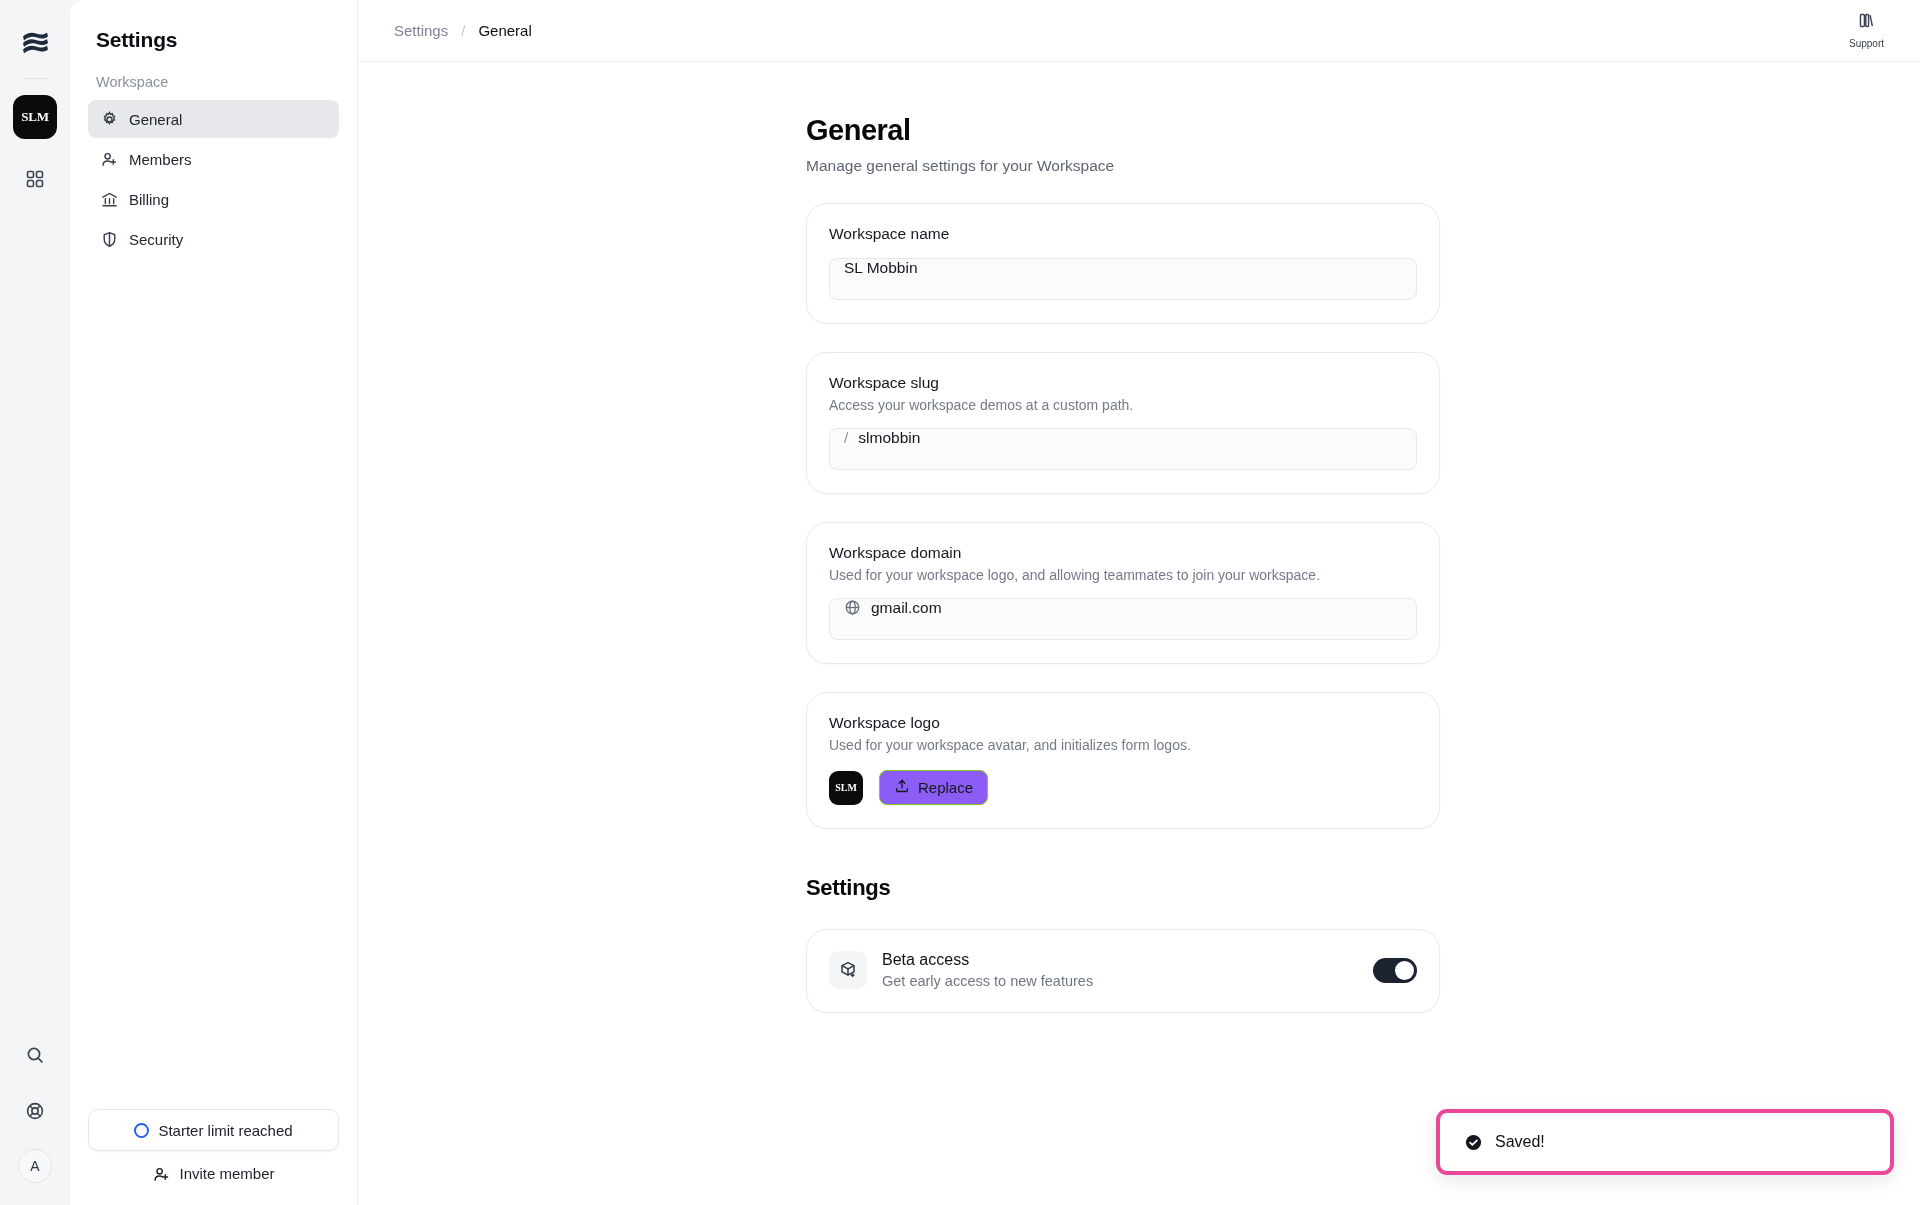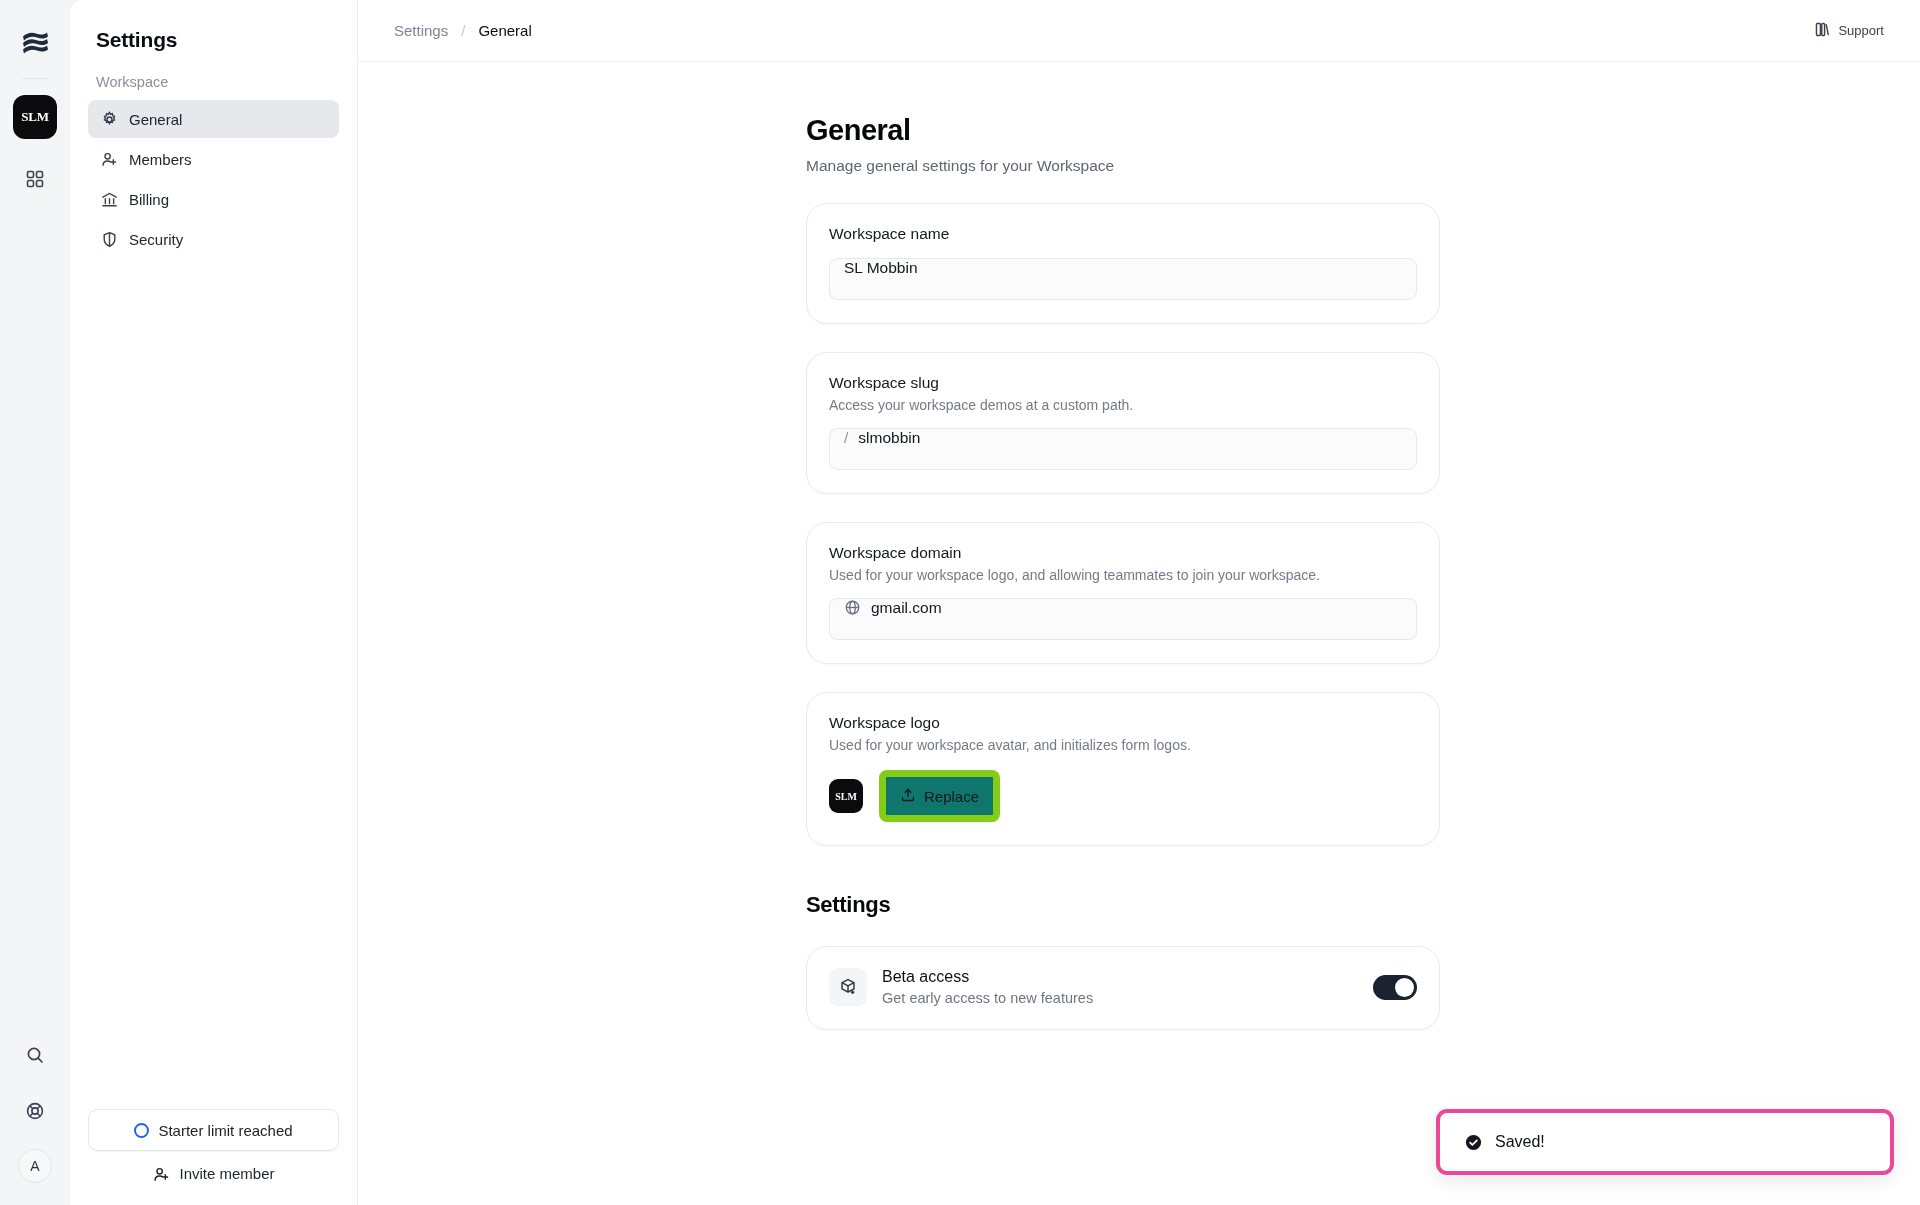--- a/index.html
+++ b/index.html
@@ -86,21 +86,21 @@
   .topbar {
     height: 62px; flex: 0 0 62px;
     border-bottom: 1px solid #eceef1;
     display: flex; align-items: center; justify-content: space-between;
     padding: 0 36px 0 36px;
   }
   .crumbs { display: flex; align-items: center; gap: 13px; font-size: 15px; }
   .crumb-muted { color: #7d8492; cursor: pointer; }
   .crumb-sep { color: #c4c8d0; }
   .crumb-cur { color: #0b0d12; font-weight: 500; }
-  .support { display: flex; align-items: center; gap: 7px; font-size: 13px; color: #3a414e; cursor: pointer; }
+  .support { display: flex; align-items: center; gap: 7px; font-size: 10px; color: #3a414e; cursor: pointer; flex-direction: column; }
 
   .content { flex: 1 1 auto; overflow: hidden; padding: 52px 0 0 448px; }
   .page-h1 { font-size: 29px; font-weight: 700; color: #07080b; letter-spacing: -0.5px; }
   .page-sub { font-size: 15.5px; color: #5e6672; margin-top: 10px; }
 
   .card {
     width: 634px; margin-top: 28px;
     background: #fff; border: 1px solid #e8eaee; border-radius: 21px;
     padding: 21px 22px 23px 22px;
     box-shadow: 0 1px 2px rgba(16,24,40,.03);
@@ -117,22 +117,22 @@
   .field-val { color: #14171e; }
 
   .logo-row { display: flex; align-items: center; gap: 16px; margin-top: 17px; }
   .logo-square {
     width: 34px; height: 34px; border-radius: 9px; background: #0b0b0d;
     display: flex; align-items: center; justify-content: center;
     color: #fff; font-size: 10px; font-weight: 700;
     font-family: "Liberation Serif", serif;
   }
   .btn-replace {
-    display: flex; align-items: center; gap: 8px; height: 52px; padding: 0 14px;
-    border: 7px solid #84cc16; border-radius: 8px; background: #0f766e;
+    display: flex; align-items: center; gap: 8px; height: 35px; padding: 0 14px;
+    border: 1px solid #84cc16; border-radius: 8px; background: #8b5cf6;
     font-size: 15px; color: #14171e; cursor: pointer;
     box-shadow: 0 1px 2px rgba(16,24,40,.04);
   }
 
   .section-h2 { font-size: 22px; font-weight: 700; color: #07080b; margin-top: 46px; letter-spacing: -0.3px; }
 
   .setting-row { display: flex; align-items: center; gap: 15px; }
   .setting-ico {
     width: 38px; height: 38px; flex: 0 0 38px; border-radius: 9px; background: #f4f5f7;
     display: flex; align-items: center; justify-content: center; color: #323945;

